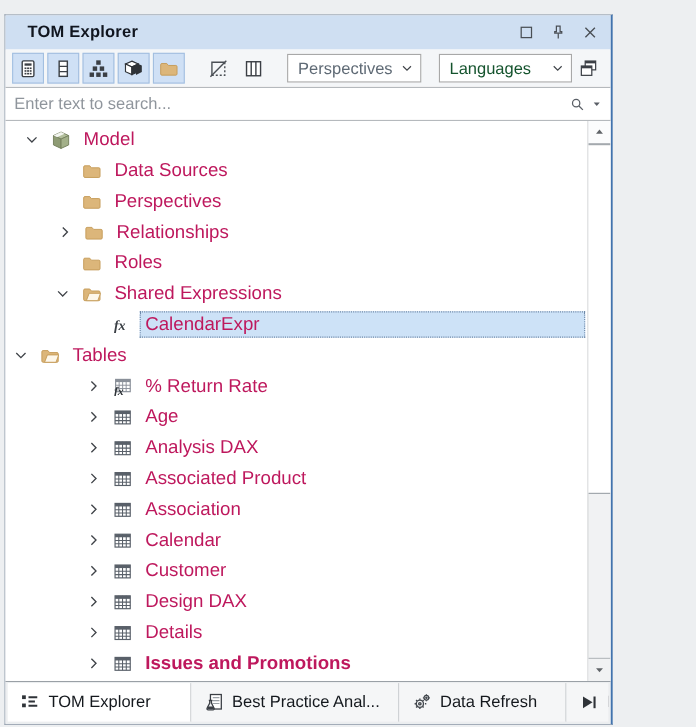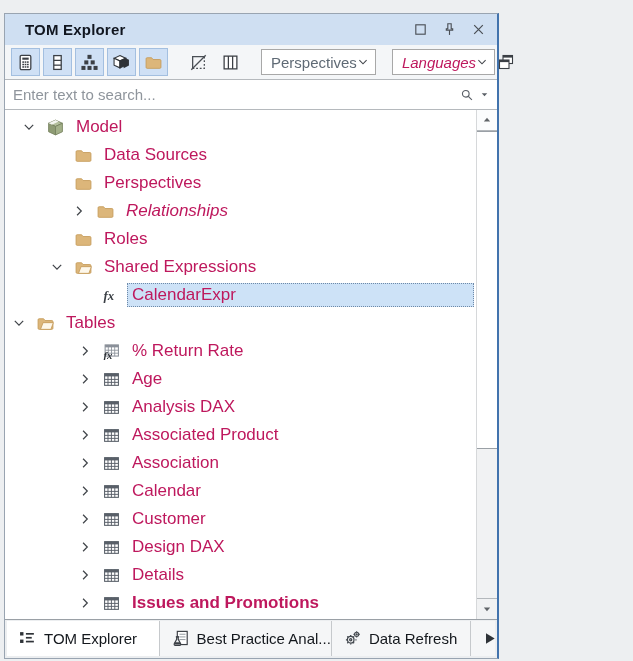--- a/index.html
+++ b/index.html
@@ -3,21 +3,21 @@
 <meta charset="utf-8">
 <style>
   html,body{margin:0;padding:0;}
   body{
     width:633px;height:661px;position:relative;overflow:hidden;
     background:#edeff1;
     font-family:"Liberation Sans",sans-serif;
     -webkit-font-smoothing:antialiased;
   }
   .window{
-    position:absolute;left:4px;top:13px;width:495px;height:646px;
+    position:absolute;left:4px;top:13px;width:553px;height:646px;
     box-sizing:border-box;background:#fff;
     border:1px solid #99a4b1;border-right:2px solid #4273ad;
     display:flex;flex-direction:column;
   }
   
   .titlebar{
     flex:0 0 31px;background:#cfdff2;display:flex;align-items:center;
     padding:0 8px 0 20px;
   }
   .title{font-weight:bold;font-size:15px;color:#10151f;letter-spacing:.2px;}
@@ -38,21 +38,21 @@
   .tbtn.gap{margin-left:13px;}
   .tbtn svg{width:17px;height:17px;}
   .icon{display:inline-flex;align-items:center;justify-content:center;}
   .combo{
     width:140px;height:26px;box-sizing:border-box;background:#fff;
     border:1px solid #a8a8a8;display:flex;align-items:center;
     padding:0 6px 0 9px;margin-left:13px;font-size:15px;
   }
   .combo .val{flex:1;white-space:nowrap;overflow:hidden;}
   .combo.persp .val{color:#5f6a75;}
-  .combo.lang .val{color:#be185d;font-style:italic;}
+  .combo.lang .val{color:#14532d;}
   .combo svg{width:12px;height:12px;}
   .cascade-btn{margin-left:auto;width:28px;height:28px;display:flex;align-items:center;justify-content:center;margin-right:2px;}
   .cascade-btn svg{width:16px;height:16px;}
   
   .searchrow{
     flex:0 0 31px;box-sizing:border-box;background:#fff;
     border-top:1px solid #b5b9bd;border-bottom:1px solid #b5b9bd;
     display:flex;align-items:center;padding:0 7px 0 8px;gap:5px;
   }
   .searchrow input{
@@ -295,21 +295,21 @@
         </div>
         <div class="row" style="padding-left: 38px;">
           <span class="chev"></span>
           <span class="ticon">
             <svg viewBox="0 0 16 16">
               <path d="M1 4.5c0-.6.4-1 1-1h4.2l1.4 1.7H14c.6 0 1 .4 1 1v6.3c0 .6-.4 1-1 1H2c-.6 0-1-.4-1-1z" fill="#dcb67a" stroke="#c59b58" stroke-width="0.8"></path>
             </svg>
           </span>
           <span class="tlabel">Perspectives</span>
         </div>
-        <div class="row" style="padding-left: 60px; font-style: italic;">
+        <div class="row" style="padding-left: 40px;">
           <span class="chev">
             <svg viewBox="0 0 16 16">
               <path d="M5.8 3.2 10.6 8l-4.8 4.8" fill="none" stroke="#3f4348" stroke-width="1.4"></path>
             </svg>
           </span>
           <span class="ticon">
             <svg viewBox="0 0 16 16">
               <path d="M1 4.5c0-.6.4-1 1-1h4.2l1.4 1.7H14c.6 0 1 .4 1 1v6.3c0 .6-.4 1-1 1H2c-.6 0-1-.4-1-1z" fill="#dcb67a" stroke="#c59b58" stroke-width="0.8"></path>
             </svg>
           </span>

